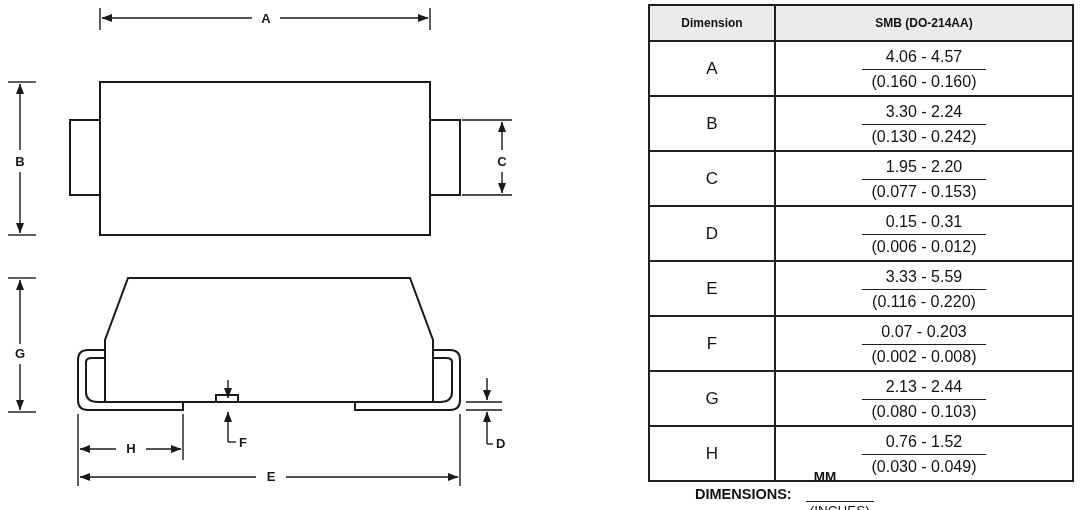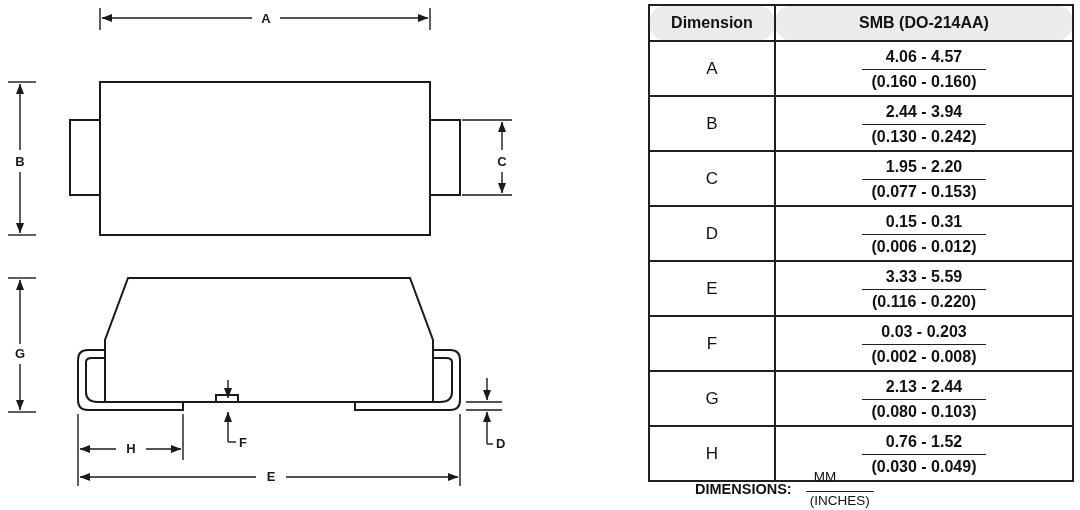--- a/index.html
+++ b/index.html
@@ -2,31 +2,31 @@
 <html><head>
 <meta charset="utf-8">
 <style>
   html,body{margin:0;padding:0;background:#fff;}
   .canvas{position:relative;width:1080px;height:510px;background:#fff;
           font-family:"Liberation Sans",sans-serif;color:#111;overflow:hidden;}
   .drawing{position:absolute;left:0;top:0;}
   .table-wrap{position:absolute;left:648px;top:4px;width:426px;}
   table{border-collapse:collapse;width:100%;table-layout:fixed;}
   th,td{border:2px solid #1f1f1f;text-align:center;vertical-align:middle;}
-  th{height:32px;font-size:16px;font-weight:bold;background:#ebebeb;border-radius:18px;}
+  th{height:32px;font-size:12px;font-weight:bold;background:#ebebeb;}
   th.c1{width:122px;}
   td.dim{font-size:17px;height:51px;}
-  td.val{padding:2px 12px;font-weight:bold;}
+  td.val{padding:2px 12px;}
   .frac{display:inline-block;font-size:16px;line-height:1.25;}
   .frac .top{display:block;border-bottom:1.8px solid #1f1f1f;padding:1px 10px 2px;}
   .frac .bot{display:block;padding:2px 10px 0;}
   .footer{position:absolute;left:695px;top:468px;display:flex;align-items:center;gap:14px;}
   .f-label{font-size:14.5px;font-weight:bold;}
   .footer .frac{font-size:13.5px;line-height:1.2;}
-  .footer .frac .top{border-bottom:1.6px solid #1f1f1f;padding:1px 8px 6px;}
+  .footer .frac .top{border-bottom:1.6px solid #1f1f1f;padding:1px 8px 16px;font-weight:bold;}
   .footer .frac .bot{padding:1px 4px 0;}
 </style>
 </head>
 <body>
 
 <div class="canvas">
 
   <svg class="drawing" width="640" height="510" viewBox="0 0 640 510" xmlns="http://www.w3.org/2000/svg">
     <defs>
       <marker id="arr" markerUnits="userSpaceOnUse" markerWidth="11" markerHeight="10" refX="10" refY="5" orient="auto">
@@ -122,21 +122,21 @@
       <tbody>
         <tr>
           <td class="dim">A</td>
           <td class="val"><span class="frac">
             <span class="top">4.06 - 4.57</span>
             <span class="bot">(0.160 - 0.160)</span></span></td>
         </tr>
         <tr>
           <td class="dim">B</td>
           <td class="val"><span class="frac">
-            <span class="top">2.44 - 3.94</span>
+            <span class="top">3.30 - 2.24</span>
             <span class="bot">(0.130 - 0.242)</span></span></td>
         </tr>
         <tr>
           <td class="dim">C</td>
           <td class="val"><span class="frac">
             <span class="top">1.95 - 2.20</span>
             <span class="bot">(0.077 - 0.153)</span></span></td>
         </tr>
         <tr>
           <td class="dim">D</td>
@@ -146,21 +146,21 @@
         </tr>
         <tr>
           <td class="dim">E</td>
           <td class="val"><span class="frac">
             <span class="top">3.33 - 5.59</span>
             <span class="bot">(0.116 - 0.220)</span></span></td>
         </tr>
         <tr>
           <td class="dim">F</td>
           <td class="val"><span class="frac">
-            <span class="top">0.03 - 0.203</span>
+            <span class="top">0.07 - 0.203</span>
             <span class="bot">(0.002 - 0.008)</span></span></td>
         </tr>
         <tr>
           <td class="dim">G</td>
           <td class="val"><span class="frac">
             <span class="top">2.13 - 2.44</span>
             <span class="bot">(0.080 - 0.103)</span></span></td>
         </tr>
         <tr>
           <td class="dim">H</td>

